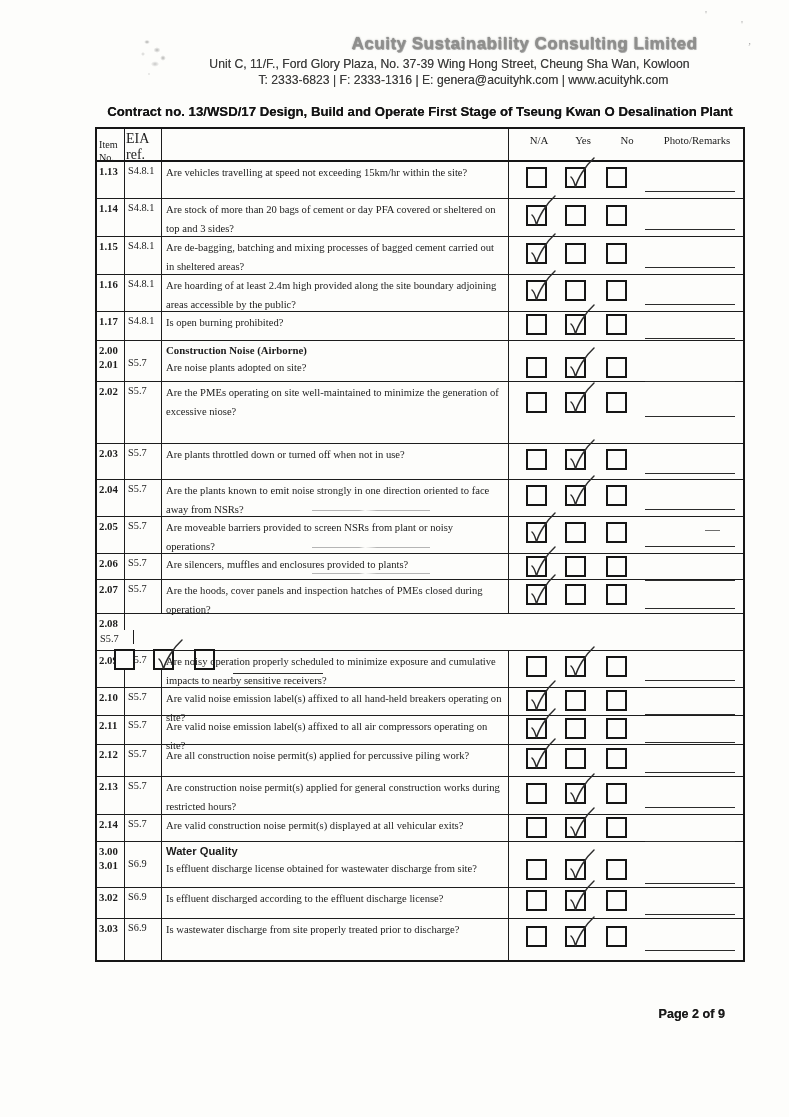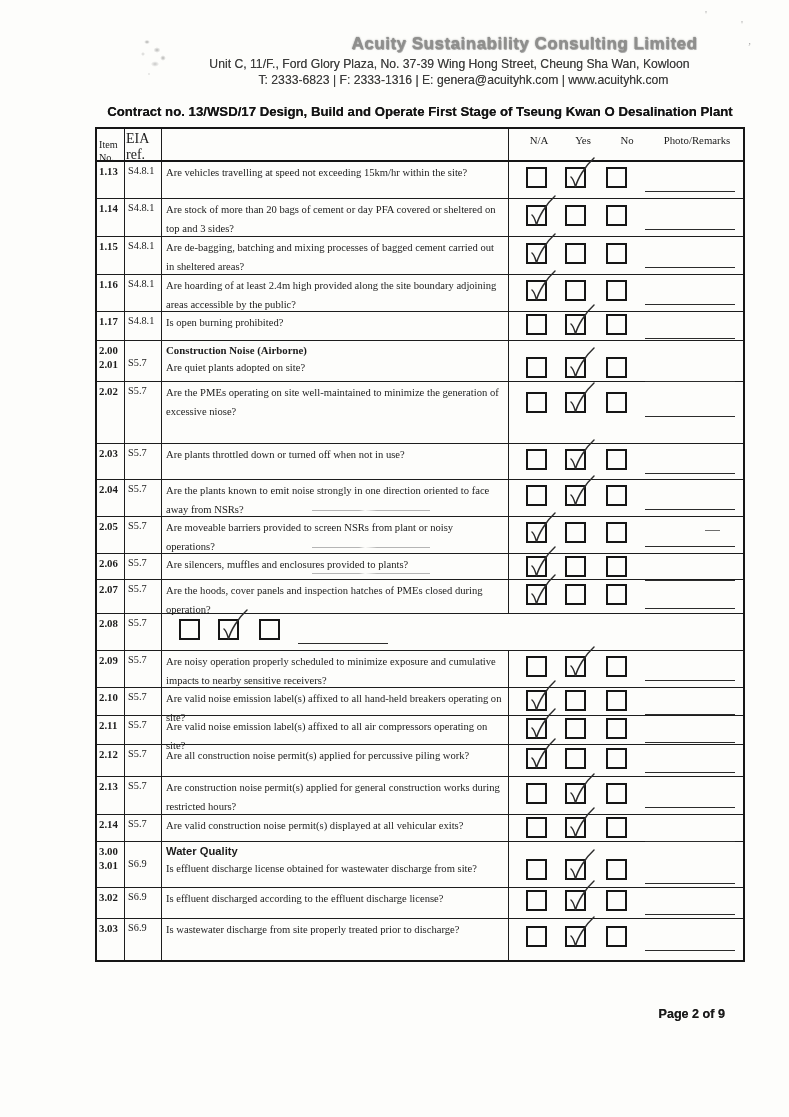--- a/index.html
+++ b/index.html
@@ -303,21 +303,21 @@
   <div class="trow has-section" style="height: 41px;">
     <div class="c-item">
       <span class="sec-item">2.00</span>
       <span class="row-item">2.01</span>
     </div>
     <div class="c-ref">
       <span class="c-ref-val">S5.7</span>
     </div>
     <div class="c-q">
       <div class="sec-label">Construction Noise (Airborne)</div>
-      <div class="q-text">Are quiet plants adopted on site?</div>
+      <div class="q-text">Are noise plants adopted on site?</div>
     </div>
     <div class="c-checks" style="padding-top: 16px;">
       <span class="cb cb-na">
         
       </span>
       <span class="cb cb-yes checked">
         <svg width="34" height="36" viewBox="0 0 34 36">
           <path d="M7 20 C 9 21.5, 10.5 26, 11.5 30 C 13.5 22, 21 9, 30 1" fill="none" stroke="#2d2d2d" stroke-width="1.5" stroke-linecap="round"></path>
         </svg>
       </span>
@@ -496,21 +496,21 @@
         
       </span>
       <span class="cb cb-no">
         
       </span>
       <span class="remark-line"></span>
 
     </div>
   </div>
 
-  <div class="trow" style="height: 37px;">
+  <div class="trow" style="height: 37px; flex-direction: column;">
     <div class="c-item">
       
       <span class="row-item">2.08</span>
     </div>
     <div class="c-ref">
       <span class="c-ref-val">S5.7</span>
     </div>
     <div class="c-checks" style="padding-top: 5px;">
       <span class="cb cb-na">
         

